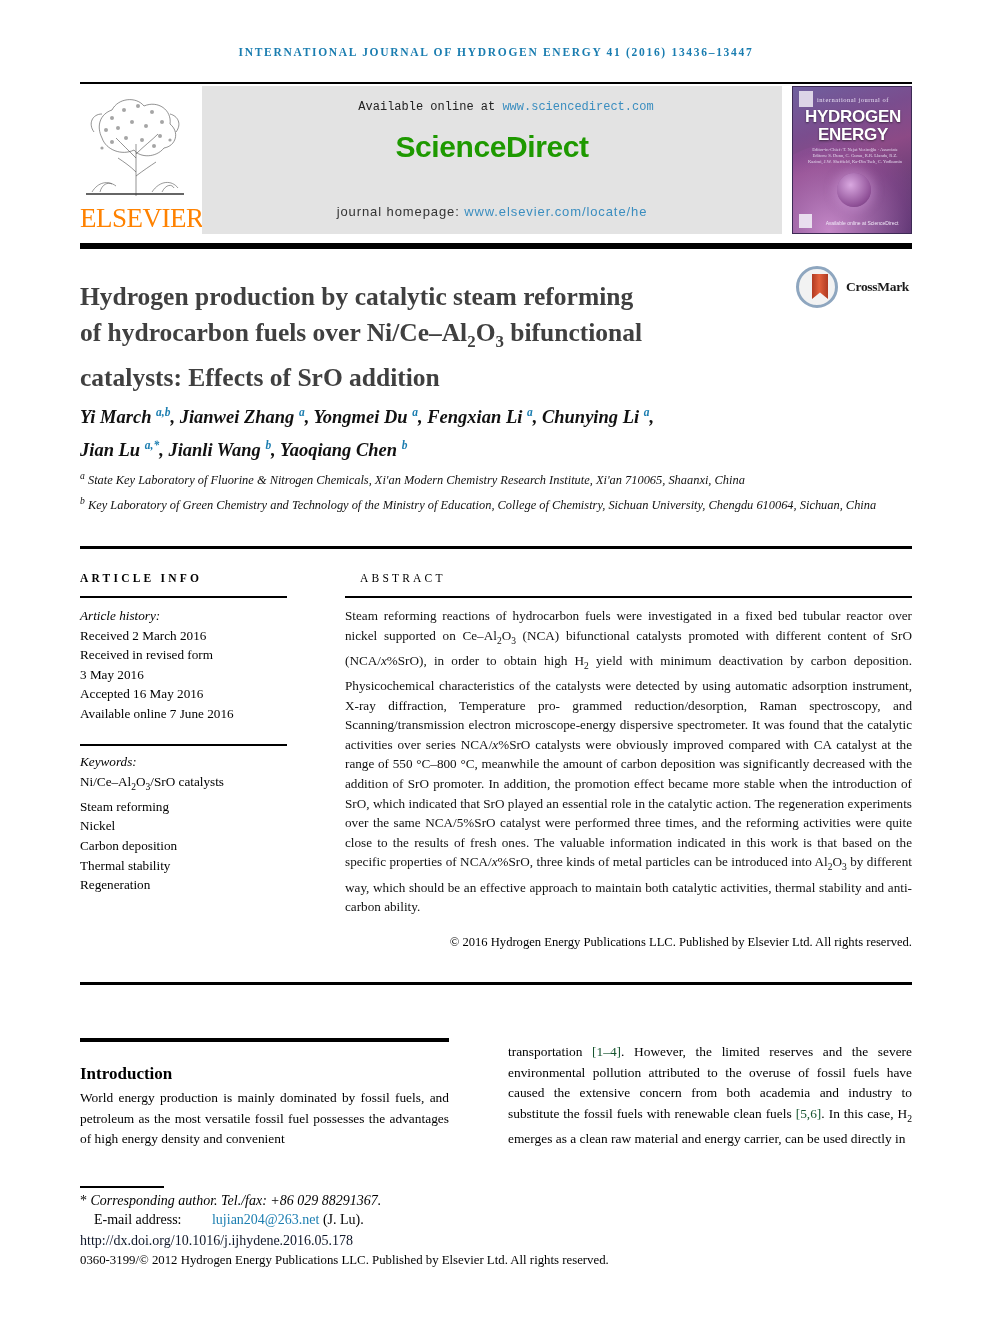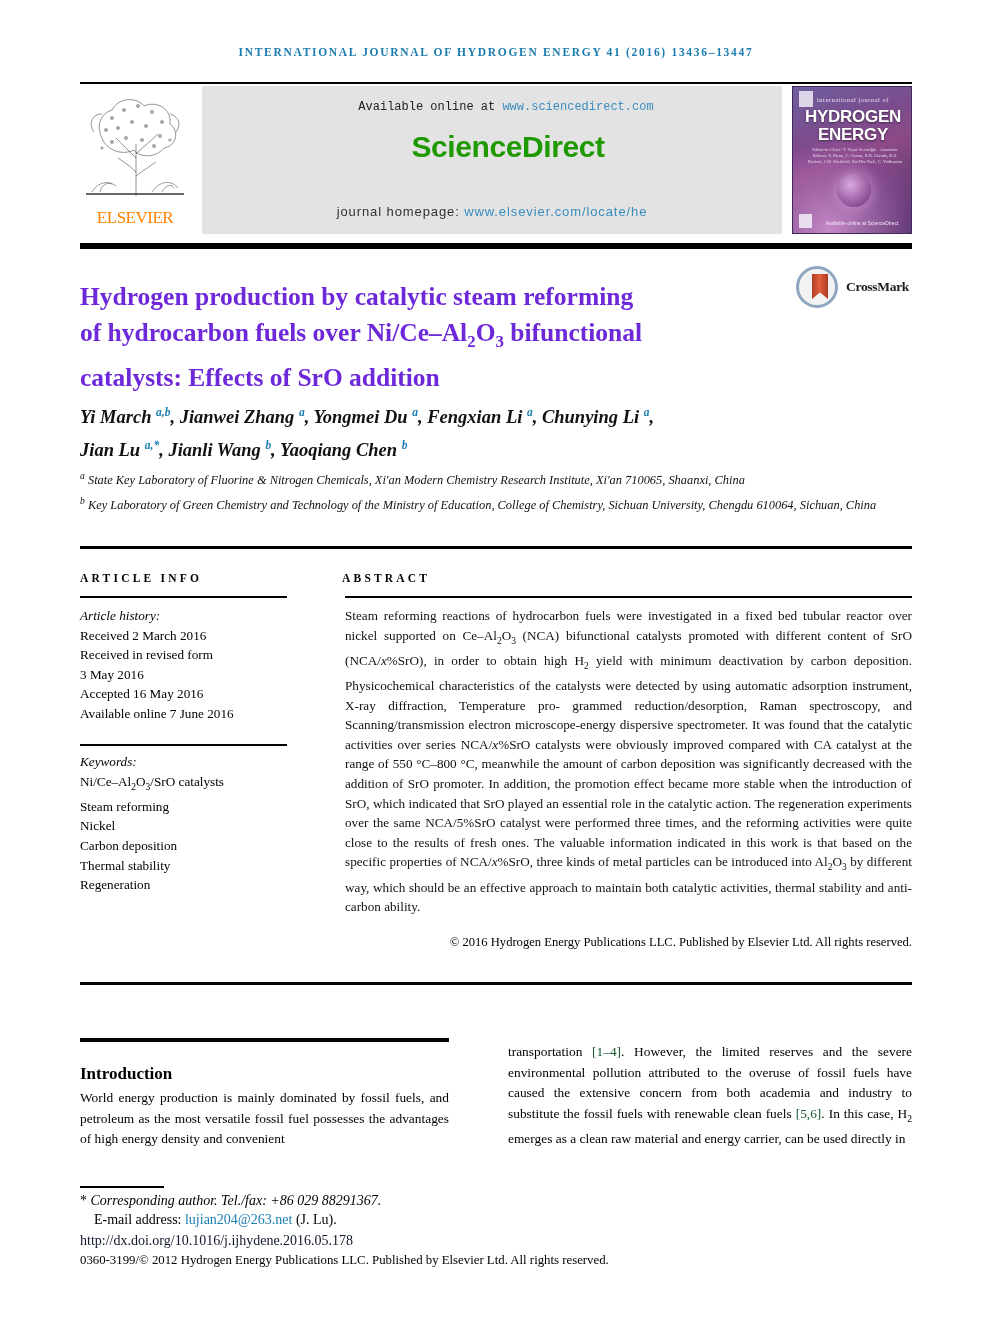--- a/index.html
+++ b/index.html
@@ -65,21 +65,21 @@
     width: 106px; height: 112px;
     overflow: hidden;
   }
   .elsevier-word {
     position: absolute;
     left: 0; bottom: 2px;
     width: 110px;
     text-align: center;
     color: #ff8200;
     font-family: "Liberation Serif", serif;
-    font-size: 17px;
+    font-size: 27px;
     letter-spacing: -0.5px;
     line-height: 28px;
   }
   .sd-box {
     position: absolute;
     left: 122px; top: 0;
     width: 580px;
     height: 148px;
     background: #e3e3e3;
   }
@@ -91,21 +91,21 @@
     font-family: Liberation Mono, monospace;
     font-size: 12px;
     color: #222;
   }
   .sd-avail a {
     color: #3a8dbf;
     text-decoration: none;
   }
   .sd-logo {
     position: absolute;
-    left: 16px; top: 44px;
+    left: 0; top: 44px;
     width: 580px;
     text-align: center;
     font-family: "Liberation Sans", sans-serif;
     font-size: 30px;
     font-weight: bold;
     color: #1e9900;
     letter-spacing: -0.4px;
   }
   .sd-home {
     position: absolute;
@@ -218,21 +218,21 @@
 
   
   .title {
     position: absolute;
     left: 80px; top: 262px;
     width: 700px;
     font-family: "Liberation Serif", serif;
     font-size: 25.5px;
     font-weight: bold;
     line-height: 36px;
-    color: #6d28d9;
+    color: #404040;
   }
   .title sub { font-size: 0.66em; }
 
   .crossmark {
     position: absolute;
     left: 796px; top: 266px;
     width: 112px; height: 44px;
   }
   .cm-circle {
     position: absolute;
@@ -302,24 +302,24 @@
   .head-info {
     position: absolute;
     left: 80px; top: 572px;
     font-family: "Liberation Serif", serif;
     font-size: 11.5px;
     font-weight: bold;
     letter-spacing: 3.2px;
   }
   .head-abstract {
     position: absolute;
-    left: 342px; top: 572px;
+    left: 360px; top: 572px;
     font-family: "Liberation Serif", serif;
     font-size: 11.5px;
-    font-weight: bold;
+    font-weight: normal;
     letter-spacing: 3.2px;
   }
   .rule-info-sub {
     position: absolute;
     left: 80px; top: 596px;
     width: 207px;
     height: 2px;
     background: #000;
   }
   .rule-abs-sub {
@@ -433,21 +433,21 @@
   .footnote {
     position: absolute;
     left: 80px; top: 1192px;
     width: 500px;
     font-family: "Liberation Serif", serif;
     font-size: 14px;
     line-height: 18.5px;
     font-style: italic;
   }
   .footnote .star { font-style: normal; }
-  .footnote a { color: #1a7db0; text-decoration: none; font-style: normal; }
+  .footnote a { color: #1a7db0; text-decoration: none; font-style: normal; margin-left: 27px; }
   .footnote .em-lbl { font-style: normal; }
 
   .doi {
     position: absolute;
     left: 80px; top: 1233px;
     font-family: "Liberation Serif", serif;
     font-size: 14px;
     color: #0f172a;
   }
   .copyright-line {

